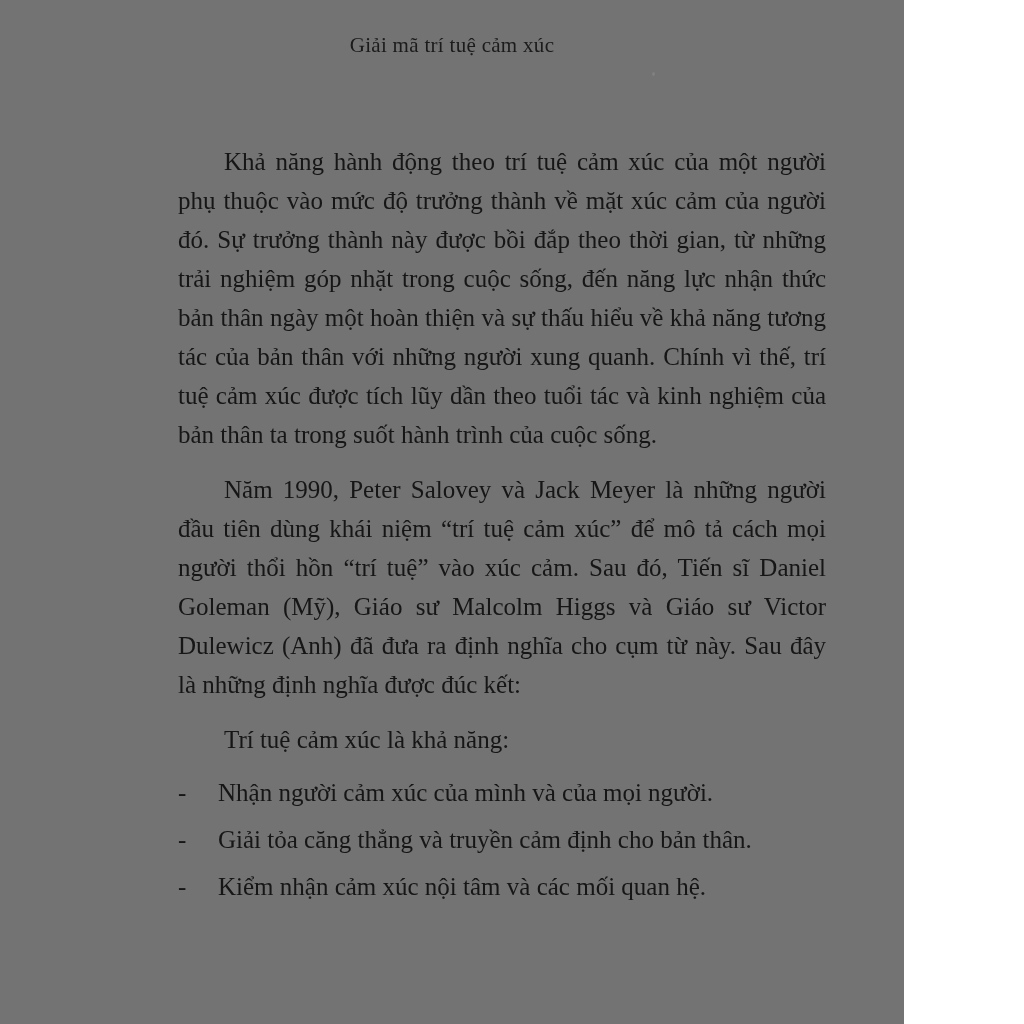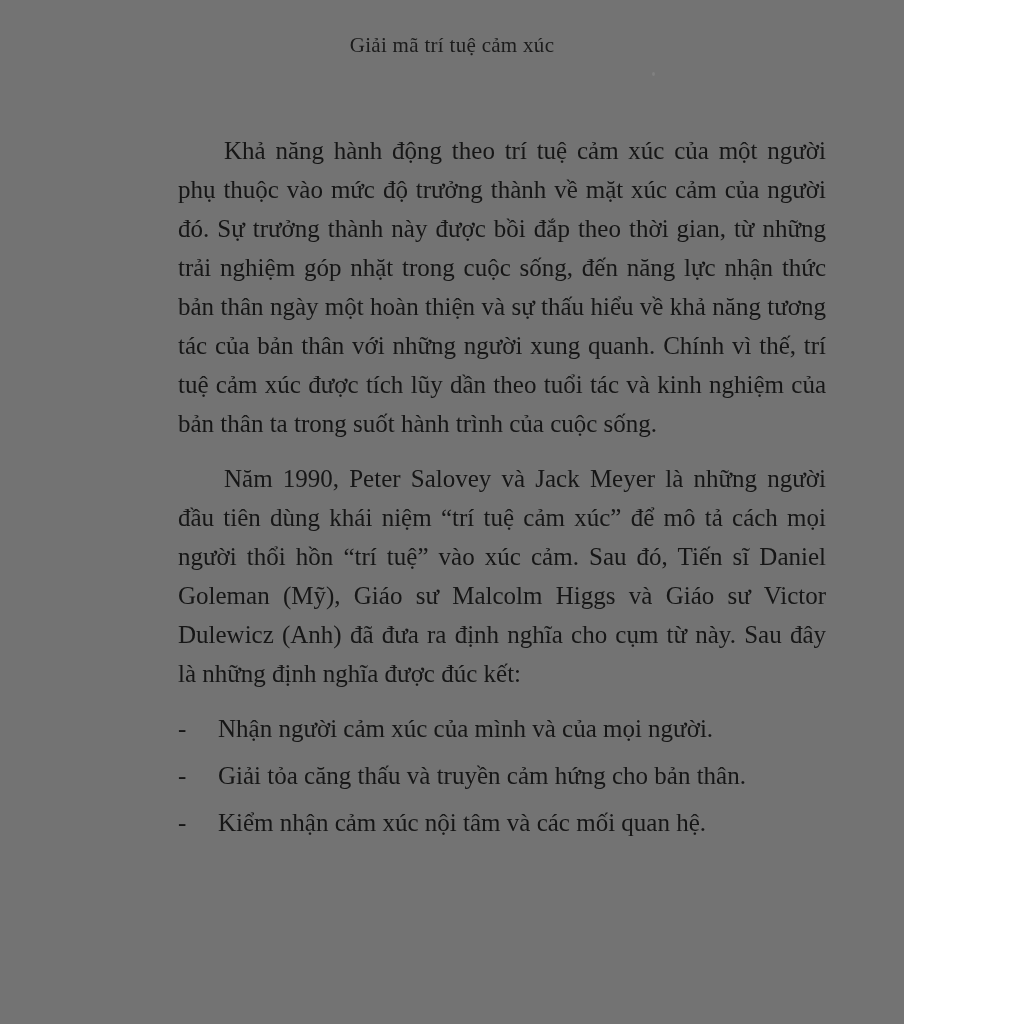--- a/index.html
+++ b/index.html
@@ -39,21 +39,21 @@
   .content {
     position: absolute;
     top: 130px;
     left: 178px;
     width: 648px;
     font-size: 25px;
     line-height: 39px;
     text-align: justify;
   }
   .para {
-    margin: 1px 0 16px 0;
+    margin: 12px 0 16px 0;
     text-indent: 46px;
   }
   .lead {
     margin: 10px 0 14px 0;
     text-indent: 46px;
     text-align: left;
   }
   .bullet {
     display: flex;
     align-items: flex-start;
@@ -86,29 +86,30 @@
   <div class="running-head">Giải mã trí tuệ cảm xúc</div>
 
   <div class="scan-speck"></div>
 
   <div class="content">
 
     <p class="para">Khả năng hành động theo trí tuệ cảm xúc của một người phụ thuộc vào mức độ trưởng thành về mặt xúc cảm của người đó. Sự trưởng thành này được bồi đắp theo thời gian, từ những trải nghiệm góp nhặt trong cuộc sống, đến năng lực nhận thức bản thân ngày một hoàn thiện và sự thấu hiểu về khả năng tương tác của bản thân với những người xung quanh. Chính vì thế, trí tuệ cảm xúc được tích lũy dần theo tuổi tác và kinh nghiệm của bản thân ta trong suốt hành trình của cuộc sống.</p>
 
     <p class="para">Năm 1990, Peter Salovey và Jack Meyer là những người đầu tiên dùng khái niệm “trí tuệ cảm xúc” để mô tả cách mọi người thổi hồn “trí tuệ” vào xúc cảm. Sau đó, Tiến sĩ Daniel Goleman (Mỹ), Giáo sư Malcolm Higgs và Giáo sư Victor Dulewicz (Anh) đã đưa ra định nghĩa cho cụm từ này. Sau đây là những định nghĩa được đúc kết:</p>
 
+    <p class="lead">Trí tuệ cảm xúc là khả năng:</p>
 
     <div class="bullet">
       <span class="dash">-</span>
       <span class="btext">Nhận người cảm xúc của mình và của mọi người.</span>
     </div>
 
     <div class="bullet">
       <span class="dash">-</span>
-      <span class="btext">Giải tỏa căng thấu và truyền cảm hứng cho bản thân.</span>
+      <span class="btext">Giải tỏa căng thẳng và truyền cảm định cho bản thân.</span>
     </div>
 
     <div class="bullet">
       <span class="dash">-</span>
       <span class="btext">Kiểm nhận cảm xúc nội tâm và các mối quan hệ.</span>
     </div>
 
   </div>
 
   <div class="edge-line"></div>

